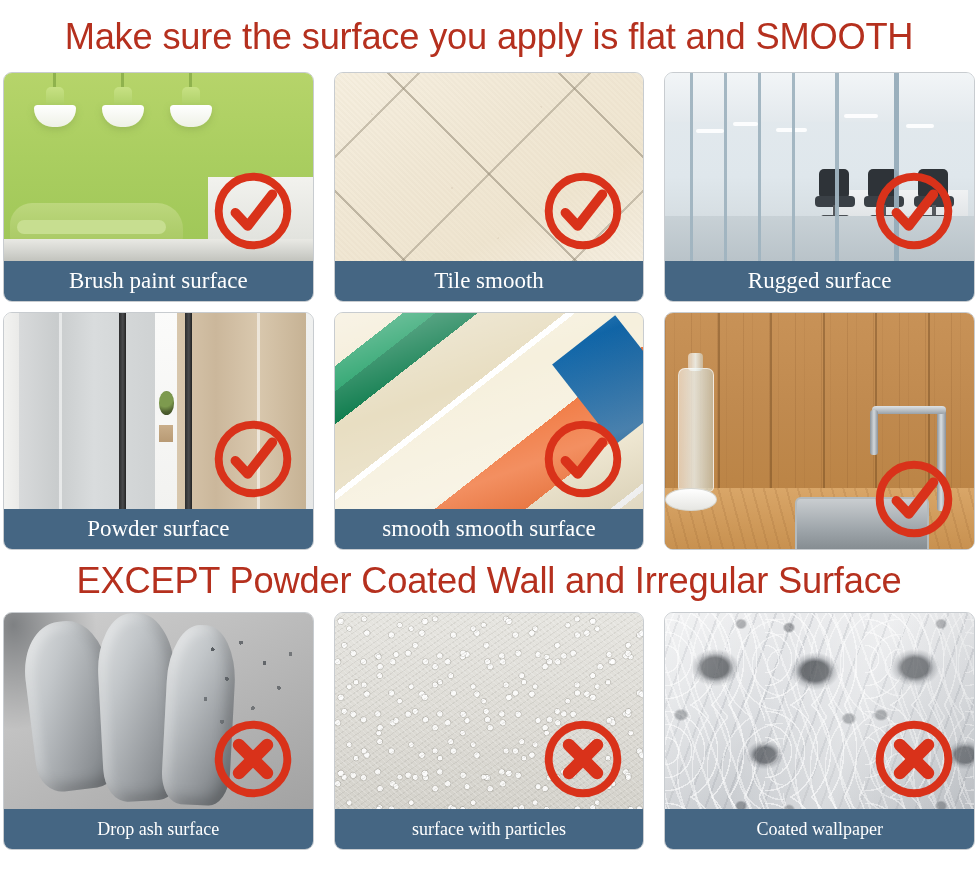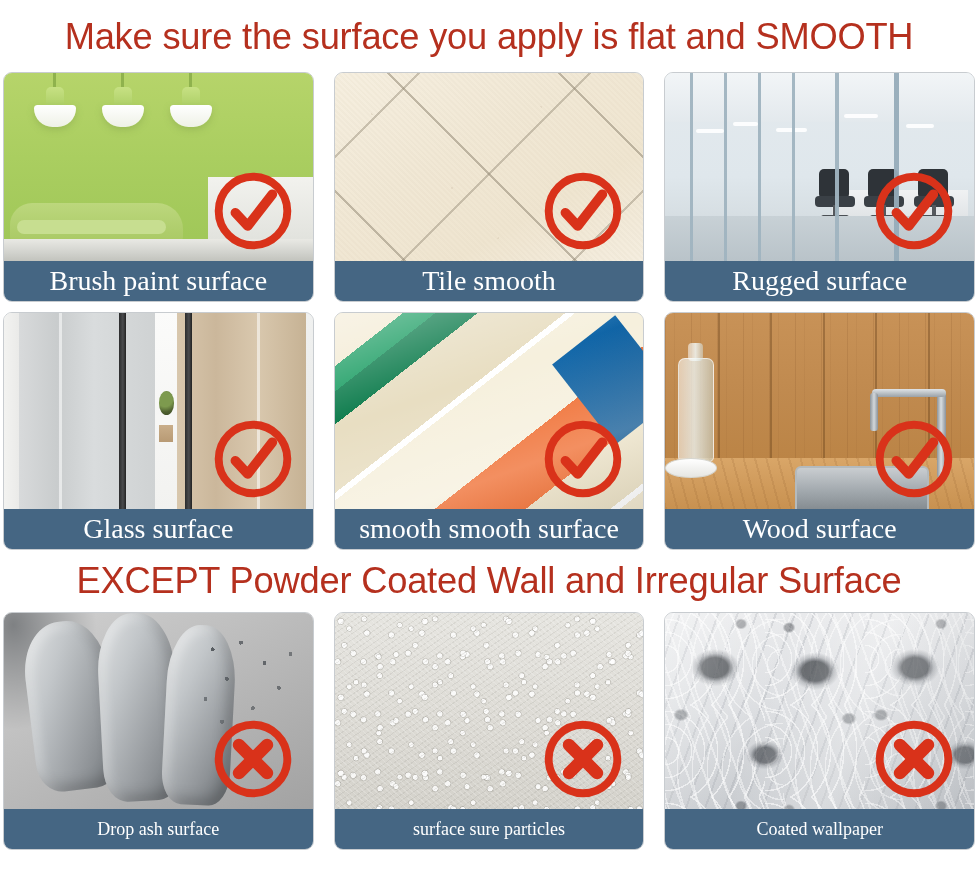--- a/index.html
+++ b/index.html
@@ -65,21 +65,21 @@
     position: relative;
     flex: 1 1 auto;
     overflow: hidden;
   }
   .caption {
     height: 40px;
     flex: 0 0 40px;
     background: #456683;
     color: #ffffff;
     font-family: "Liberation Serif", serif;
-    font-size: 28px;
+    font-size: 23px;
     line-height: 40px;
     text-align: center;
     white-space: nowrap;
     overflow: hidden;
   }
   .card.row3 .caption { font-size: 18px; }
 
   
   .mark {
     position: absolute;
@@ -565,21 +565,21 @@
           <div class="fr-edge" style="left:6%"></div>
           <div class="fr-seam" style="left:62%"></div>
         </div>
         <div class="mark">
           <svg viewBox="0 0 100 100">
             <circle cx="50" cy="50" r="39" fill="none" stroke="#d9321a" stroke-width="9"></circle>
             <path d="M30 52 L44 67 L72 31" fill="none" stroke="#d9321a" stroke-width="11" stroke-linecap="round" stroke-linejoin="round"></path>
           </svg>
         </div>
       </div>
-      <div class="caption">Glass surface</div>
+      <div class="caption">Powder surface</div>
     </div>
 
     <div class="card">
       <div class="photo">
         <div class="plastic-bg">
           <div class="plastic-chev"></div>
           <div class="plastic-blue"></div>
           <div class="plastic-sheen"></div>
         </div>
         <div class="mark">
@@ -607,21 +607,20 @@
         <div class="wood-faucet-drop"></div>
         <div class="wood-bottle"></div>
         <div class="wood-plate"></div>
         <div class="mark">
           <svg viewBox="0 0 100 100">
             <circle cx="50" cy="50" r="39" fill="none" stroke="#d9321a" stroke-width="9"></circle>
             <path d="M30 52 L44 67 L72 31" fill="none" stroke="#d9321a" stroke-width="11" stroke-linecap="round" stroke-linejoin="round"></path>
           </svg>
         </div>
       </div>
-      <div class="caption">Wood surface</div>
     </div>
   </div>
 
   <div class="headline headline-2">EXCEPT Powder Coated Wall and Irregular Surface</div>
 
   <div class="row row-3">
 
     <div class="card row3">
       <div class="photo">
         <div class="ash-bg"></div>
@@ -645,21 +644,21 @@
         <div class="stucco-bg"></div>
         <div class="stucco-tex"></div>
         <div class="stucco-grain"></div>
         <div class="mark">
           <svg viewBox="0 0 100 100">
             <circle cx="50" cy="50" r="39" fill="none" stroke="#d9321a" stroke-width="9"></circle>
             <path d="M34 34 L66 66 M66 34 L34 66" fill="none" stroke="#d9321a" stroke-width="14" stroke-linecap="round"></path>
           </svg>
         </div>
       </div>
-      <div class="caption">surface sure particles</div>
+      <div class="caption">surface with particles</div>
     </div>
 
     <div class="card row3">
       <div class="photo">
         <div class="wall-bg"></div>
         <div class="wall-scroll"></div>
         <div class="wall-damask"></div>
         <div class="wall-sheen"></div>
         <div class="mark">
           <svg viewBox="0 0 100 100">

